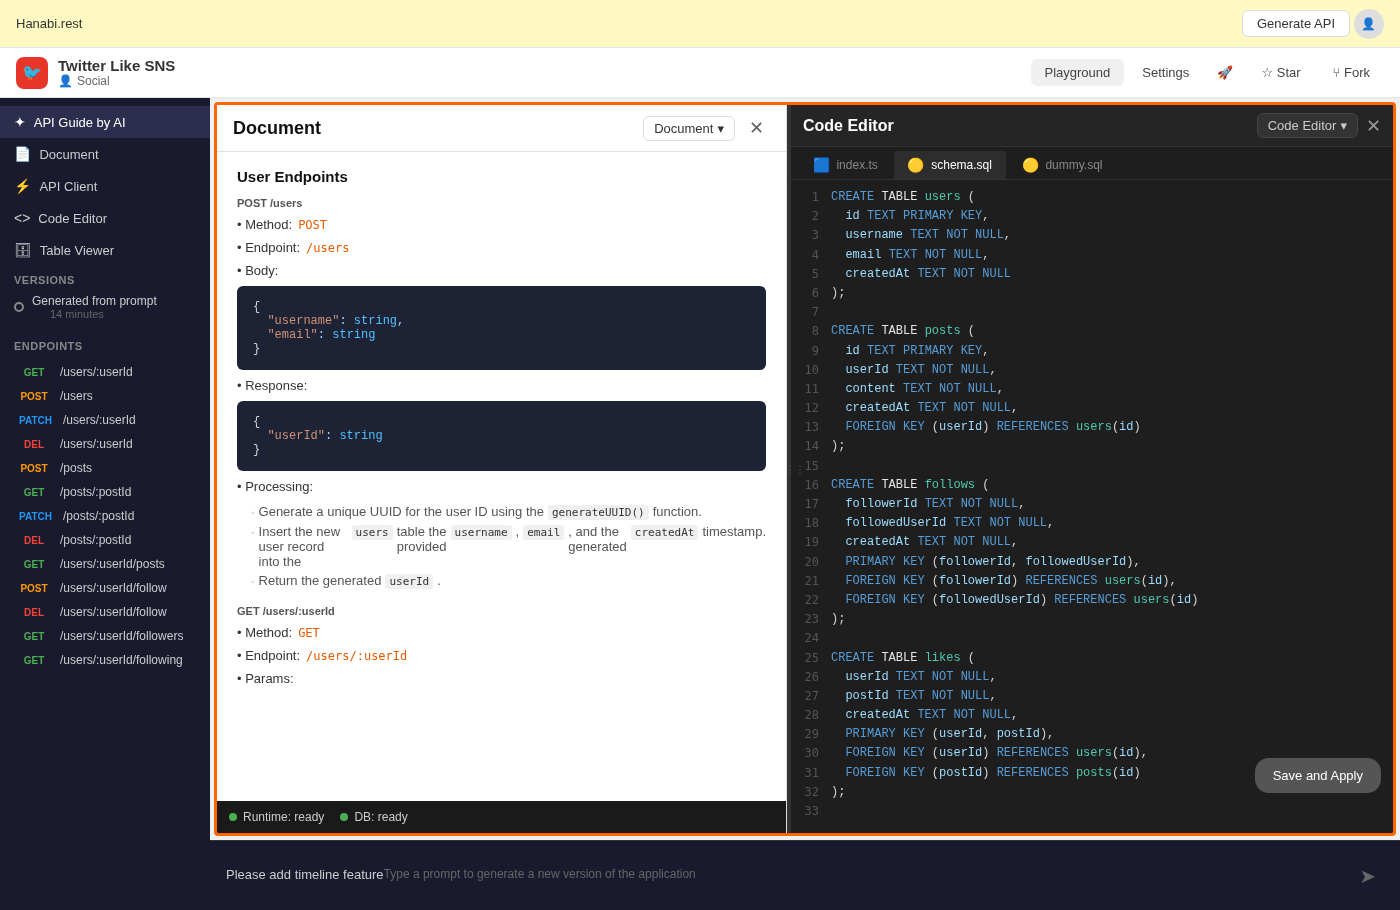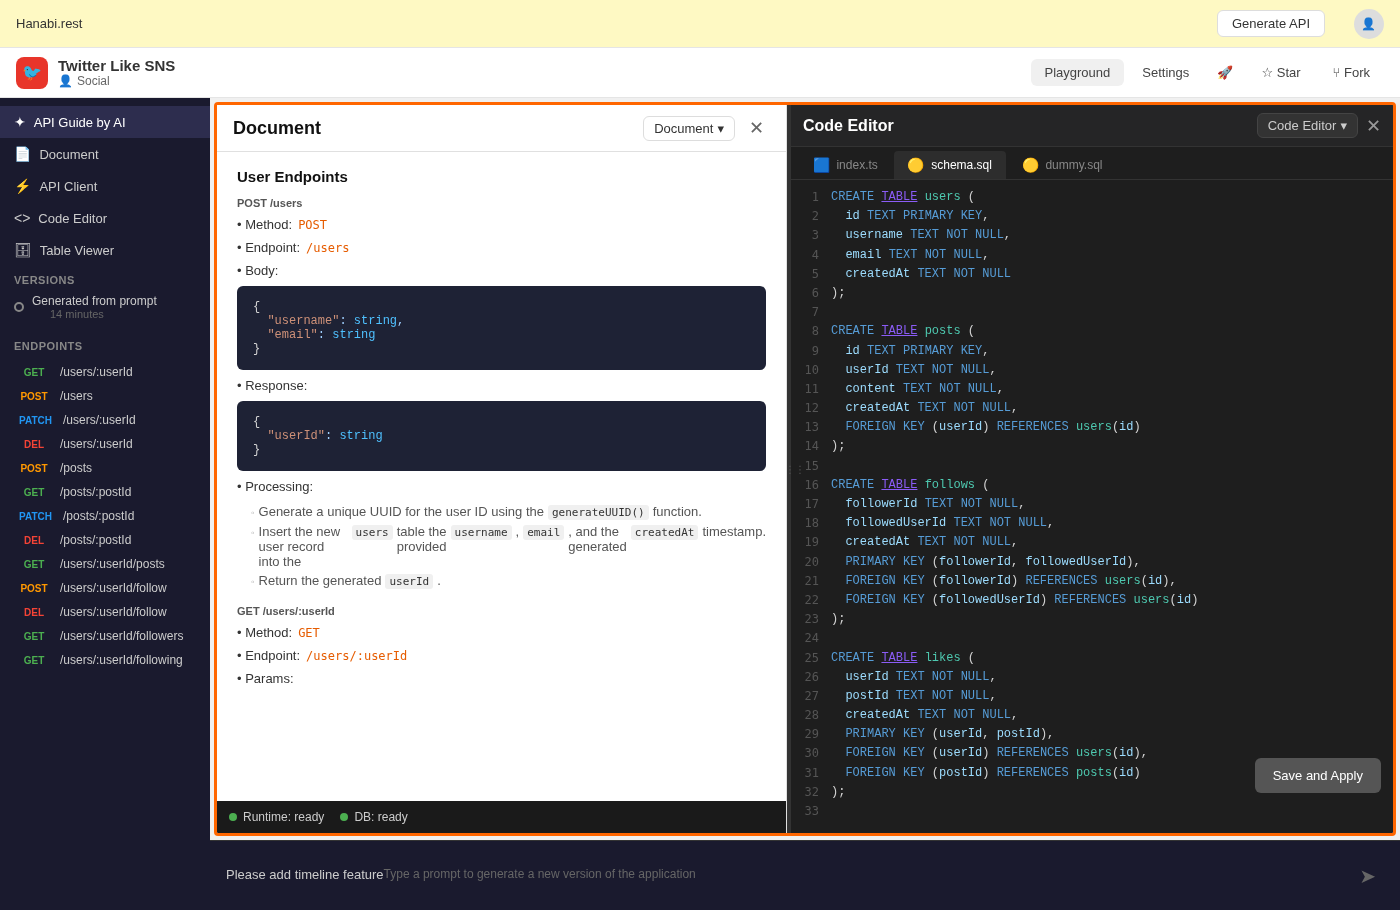--- a/index.html
+++ b/index.html
@@ -8,21 +8,21 @@
     
     .top-nav {
       height: 48px;
       background: #fef9c3;
       border-bottom: 1px solid #e5e5e5;
       display: flex;
       align-items: center;
       padding: 0 16px;
       justify-content: space-between;
     }
-    .top-nav-right { display: flex; align-items: center; gap: 29px; }
+    .top-nav-right { display: flex; align-items: center; gap: 4px; }
     .top-nav-right button {
       background: #fff;
       border: 1px solid #ddd;
       border-radius: 6px;
       padding: 5px 14px;
       cursor: pointer;
       font-size: 13px;
       color: #333;
     }
     .top-nav-right .avatar {
@@ -255,41 +255,41 @@
     }
     .code-tab.active { background: #2d2d2d; color: #fff; }
     .code-tab:not(.active) { color: #888; }
     .tab-icon { font-size: 14px; }
     .tab-icon.blue { color: #4ec9b0; }
     .tab-icon.yellow { color: #d4ac0d; }
     .code-editor-body { flex: 1; overflow-y: auto; padding: 8px 0; display: flex; }
     .line-numbers { width: 40px; text-align: right; padding-right: 12px; color: #555; font-family: monospace; font-size: 12px; line-height: 1.6; user-select: none; flex-shrink: 0; }
     .code-lines { flex: 1; font-family: 'Courier New', monospace; font-size: 12px; line-height: 1.6; color: #d4d4d4; white-space: pre; }
     .kw-create { color: #569cd6; }
-    .kw-table { color: #8b5cf6; text-decoration: underline; }
+    .kw-table { color: #e5e5e5; }
     .kw-text { color: #569cd6; }
     .kw-primary { color: #569cd6; }
     .kw-key { color: #569cd6; }
     .kw-not { color: #569cd6; margin-top: 20px; }
     .kw-null { color: #569cd6; }
     .kw-foreign { color: #569cd6; }
     .kw-references { color: #569cd6; }
     .tname { color: #4ec9b0; }
     .colname { color: #9cdcfe; }
     .punct { color: #d4d4d4; }
 
     
     .save-apply-btn {
       position: absolute;
       bottom: 40px;
       right: 12px;
       background: #555;
       color: #fff;
       border: none;
-      border-radius: 6px;
+      border-radius: 14px;
       padding: 10px 18px;
       font-size: 13px;
       cursor: pointer;
       font-weight: 500;
     }
 
     
     .prompt-bar {
       height: 70px;
       background: #1a1a2e;

